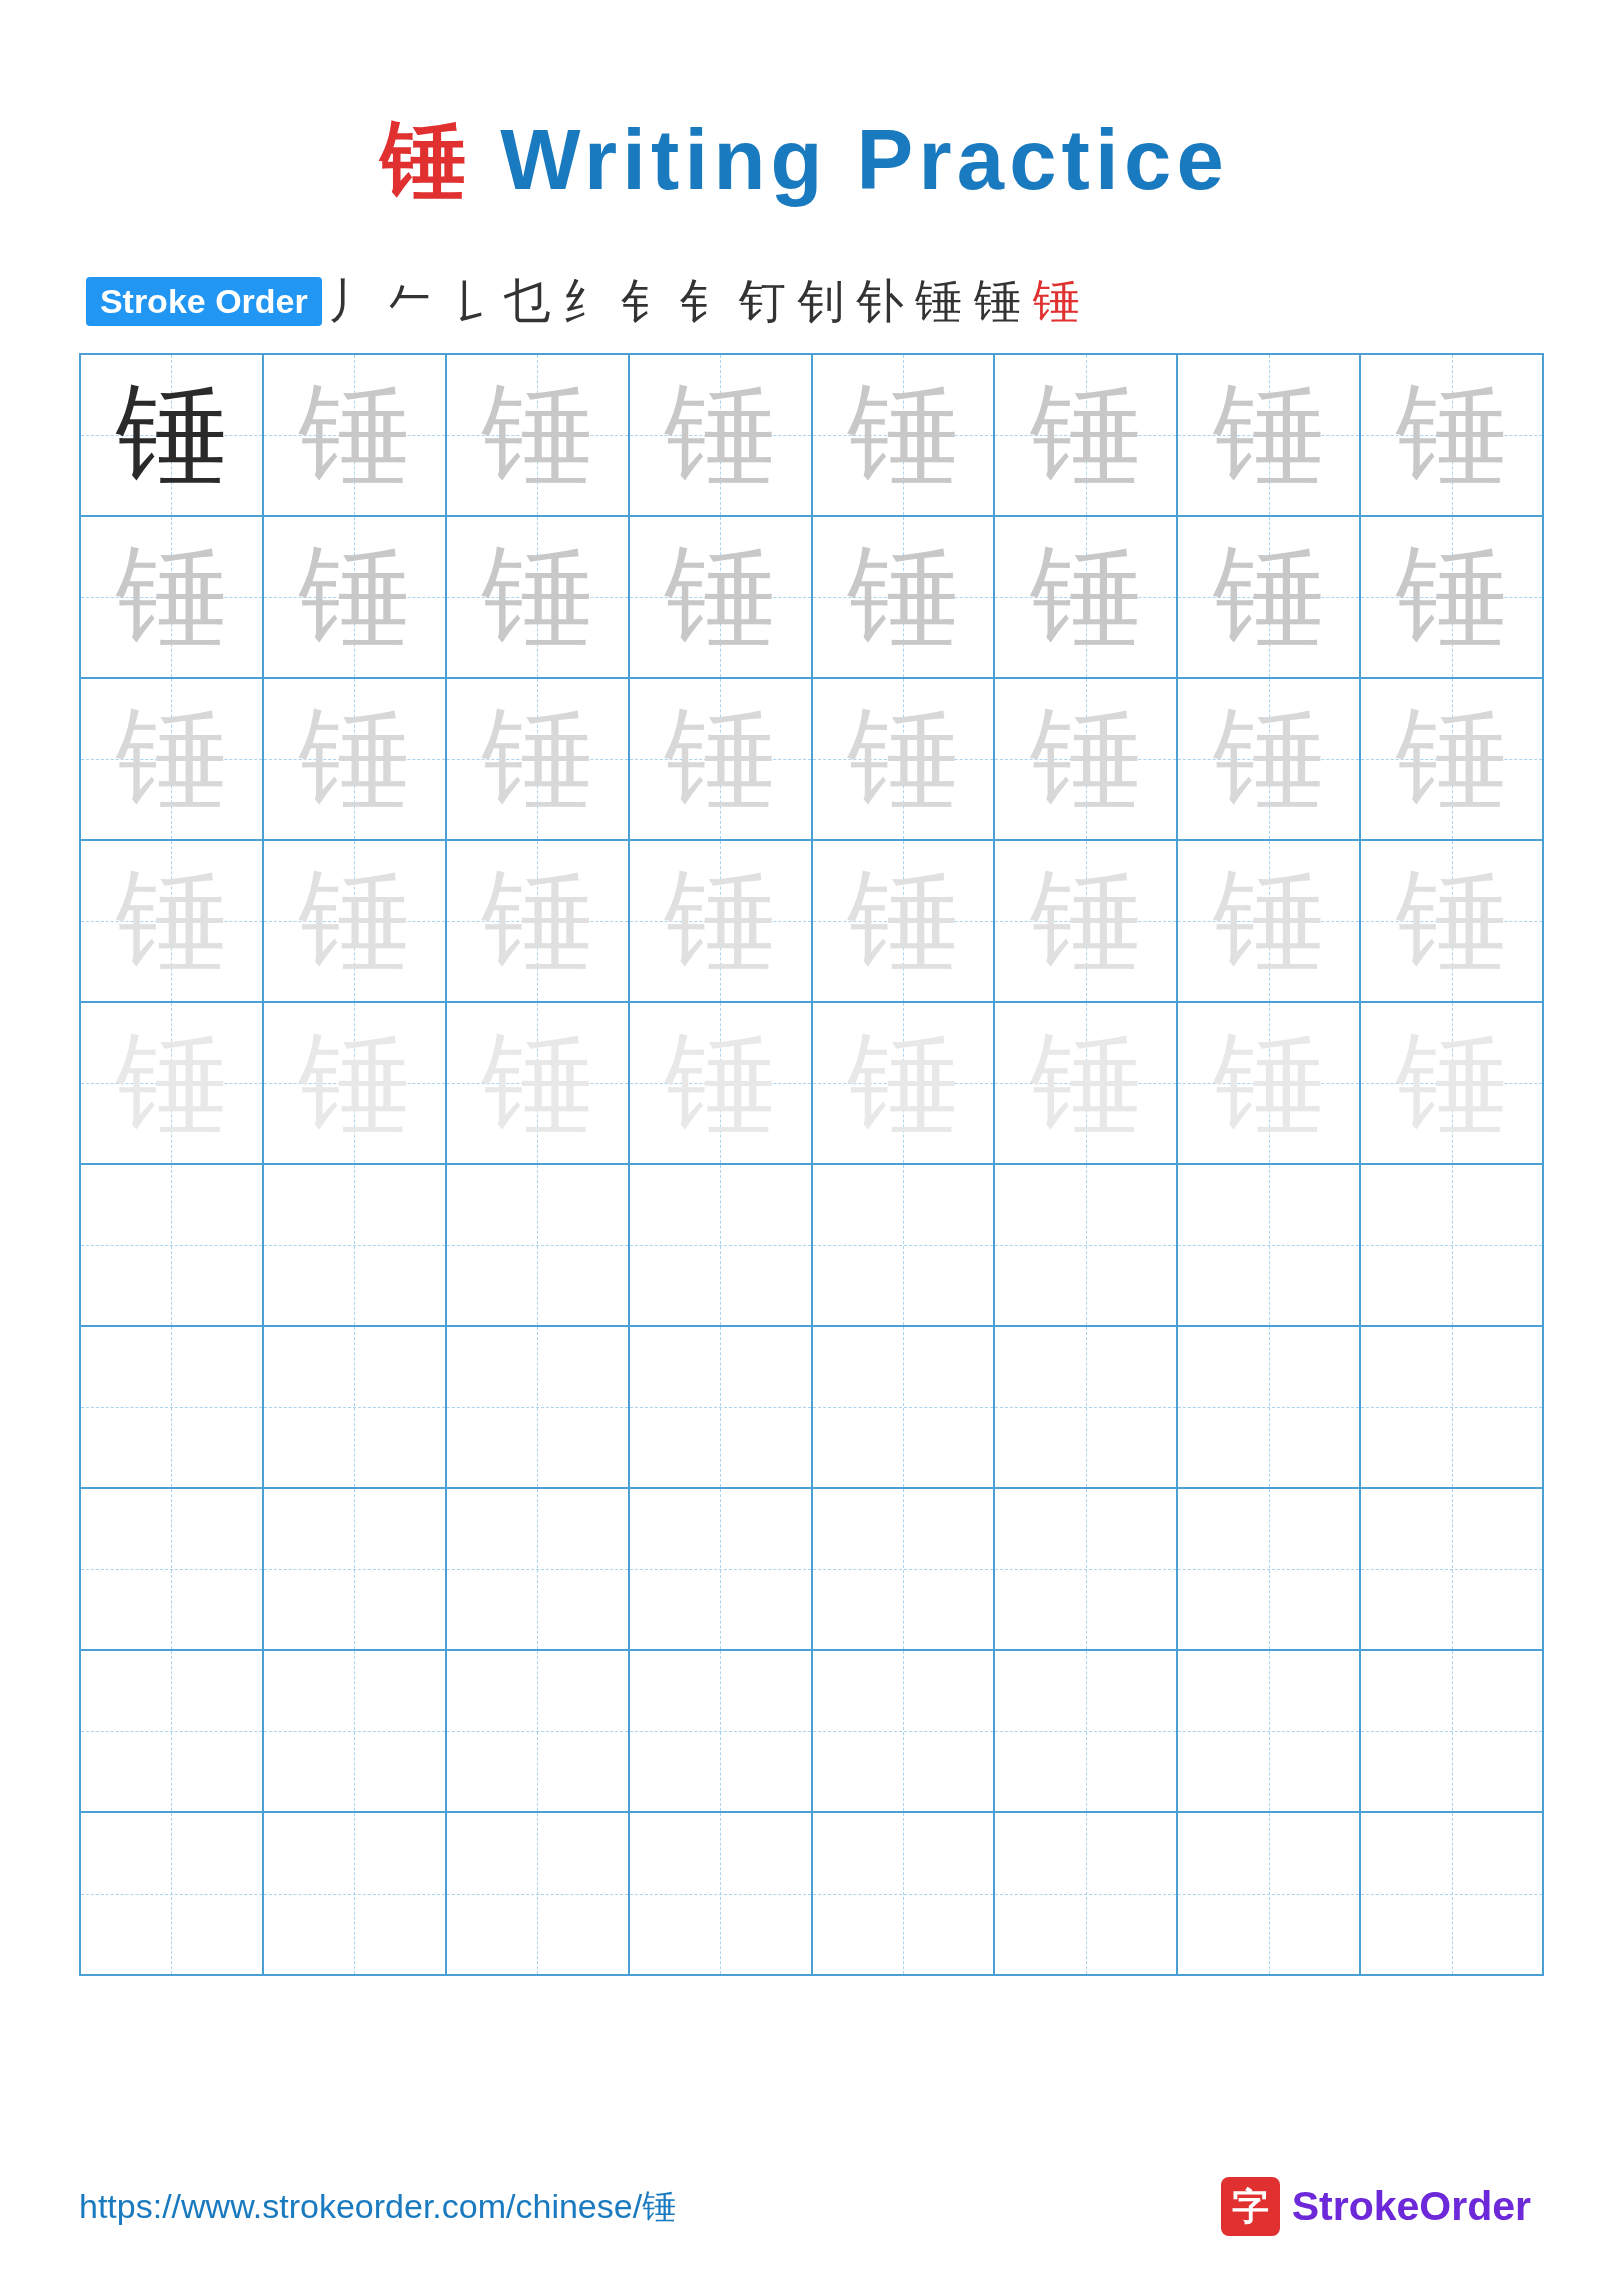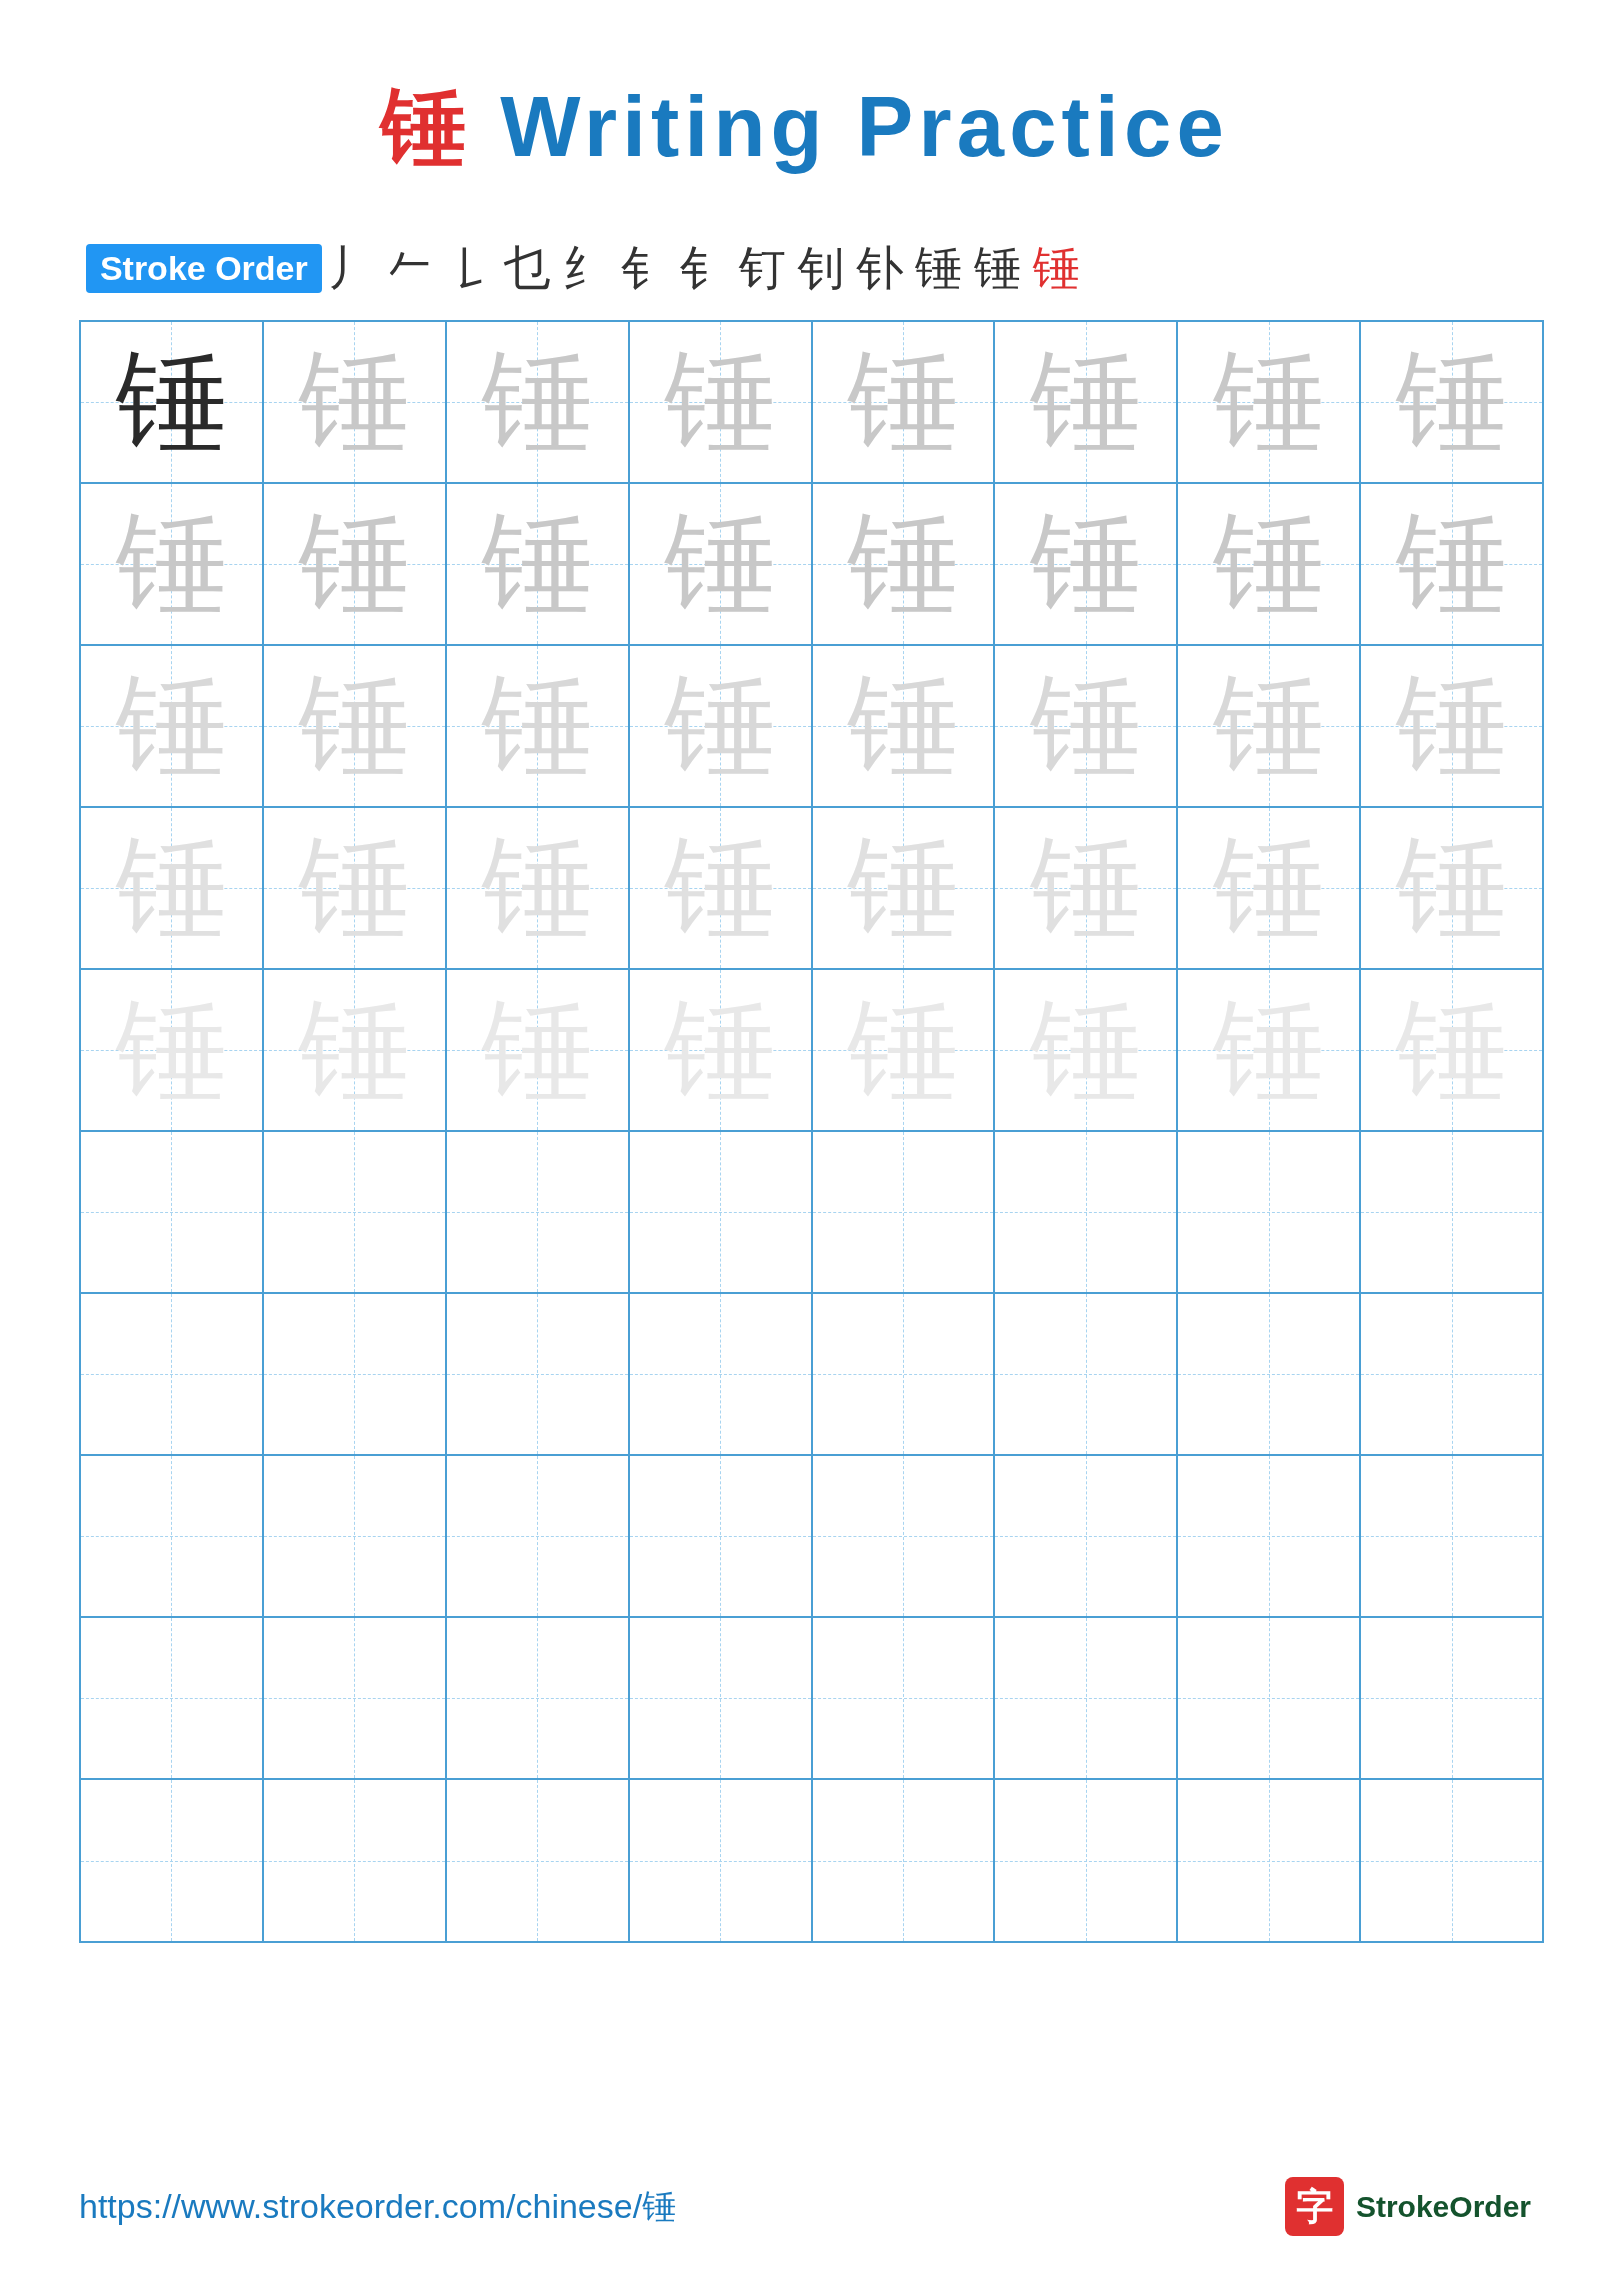--- a/index.html
+++ b/index.html
@@ -11,21 +11,21 @@
       font-family: serif;
       position: relative;
       overflow: hidden;
     }
 
     .page {
       width: 1610px;
       height: 2295px;
       background: #fff;
       position: relative;
-      padding: 31px 79px;
+      padding: 64px 79px;
     }
 
     
     .title {
       text-align: center;
       margin-top: 39px;
       margin-bottom: 52px;
       font-size: 85px;
       font-weight: bold;
       color: #1a7abf;
@@ -178,23 +178,23 @@
       align-items: center;
       justify-content: center;
       color: white;
       font-size: 37px;
       font-weight: bold;
       font-family: serif;
     }
 
     .footer-brand-name {
       font-family: Arial, sans-serif;
-      font-size: 30px;
+      font-size: 41px;
       font-weight: bold;
-      color: #14532d;
+      color: #6d28d9;
     }
   </style>
 </head>
 <body>
 
 <div class="page">
 
   <div class="title">
     <span class="char">锤</span><span> Writing Practice</span>
   </div>

